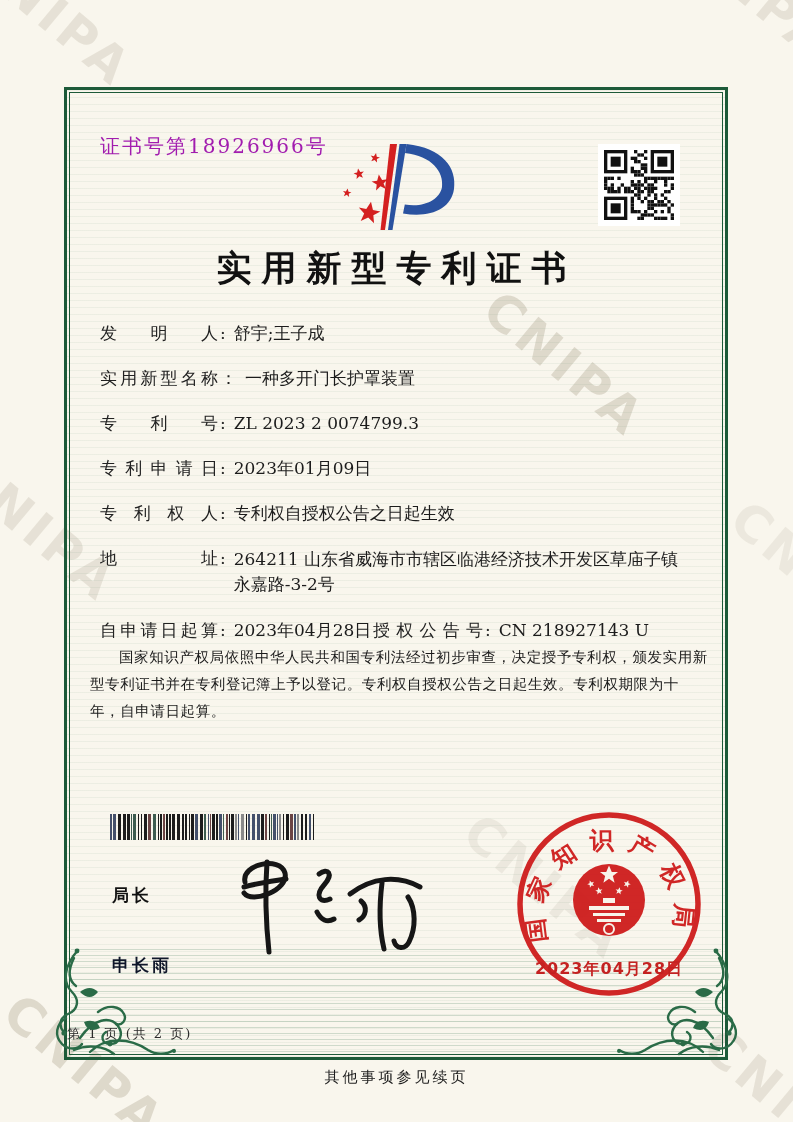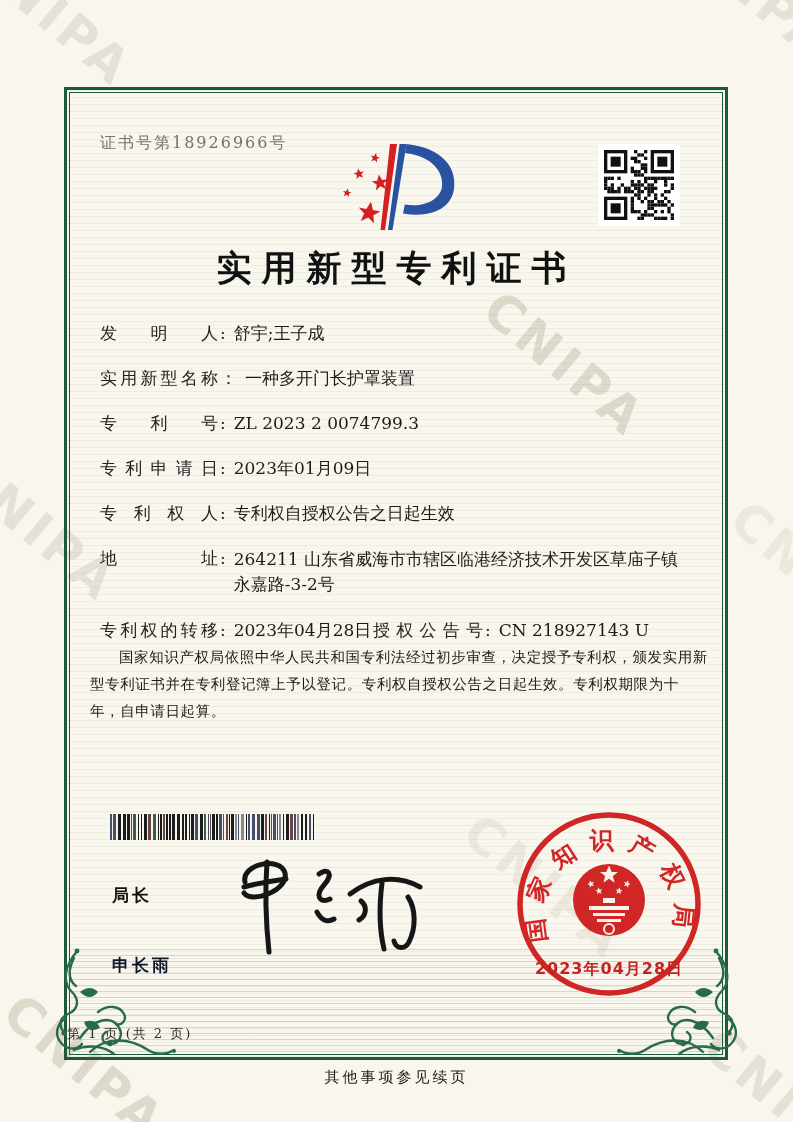--- a/index.html
+++ b/index.html
@@ -36,21 +36,21 @@
   }
   .page-note{
     position:absolute;left:0;right:0;bottom:14px;
     font-size:13px;color:#2b2b2b;letter-spacing:2px;
   }
   .flourish{position:absolute;z-index:3;}
   .flourish.right{transform:scaleX(-1);}
   
   .certno{
     position:absolute;left:100px;top:133px;z-index:2;
-    font-size:16px;color:#737373;letter-spacing:2px;
+    font-size:20px;color:#a21caf;letter-spacing:2px;
   }
   .logo{position:absolute;left:335px;top:136px;z-index:2;}
   .qr{
     position:absolute;left:598px;top:144px;width:82px;height:82px;z-index:2;
     background:#ffffff;display:flex;align-items:center;justify-content:center;
   }
   .title{
     position:absolute;left:0;right:0;top:245px;z-index:2;text-align:center;
     font-size:35px;font-weight:700;letter-spacing:10px;color:#111;
   }
@@ -324,21 +324,21 @@
   <div class="frow">
     <span class="flabel">专利申请日</span><span class="fcolon">:</span><span class="fvalue">2023年01月09日</span>
   </div>
   <div class="frow">
     <span class="flabel">专利权人</span><span class="fcolon">:</span><span class="fvalue">专利权自授权公告之日起生效</span>
   </div>
   <div class="frow">
     <span class="flabel">地址</span><span class="fcolon">:</span><span class="fvalue wrapped">264211 山东省威海市市辖区临港经济技术开发区草庙子镇永嘉路-3-2号</span>
   </div>
   <div class="frow">
-    <span class="flabel">专利权的转移</span><span class="fcolon">:</span><span class="fvalue">2023年04月28日</span>
+    <span class="flabel">自申请日起算</span><span class="fcolon">:</span><span class="fvalue">2023年04月28日</span>
     <span class="grp2">
       <span class="flabel">授权公告号</span><span class="fcolon">:</span><span class="fvalue">CN 218927143 U</span>
     </span>
   </div>
 </div>
 
 <div class="paras">
   <p>国家知识产权局依照中华人民共和国专利法经过初步审查，决定授予专利权，颁发实用新型专利证书并在专利登记簿上予以登记。专利权自授权公告之日起生效。专利权期限为十年，自申请日起算。</p>
 </div>
 

